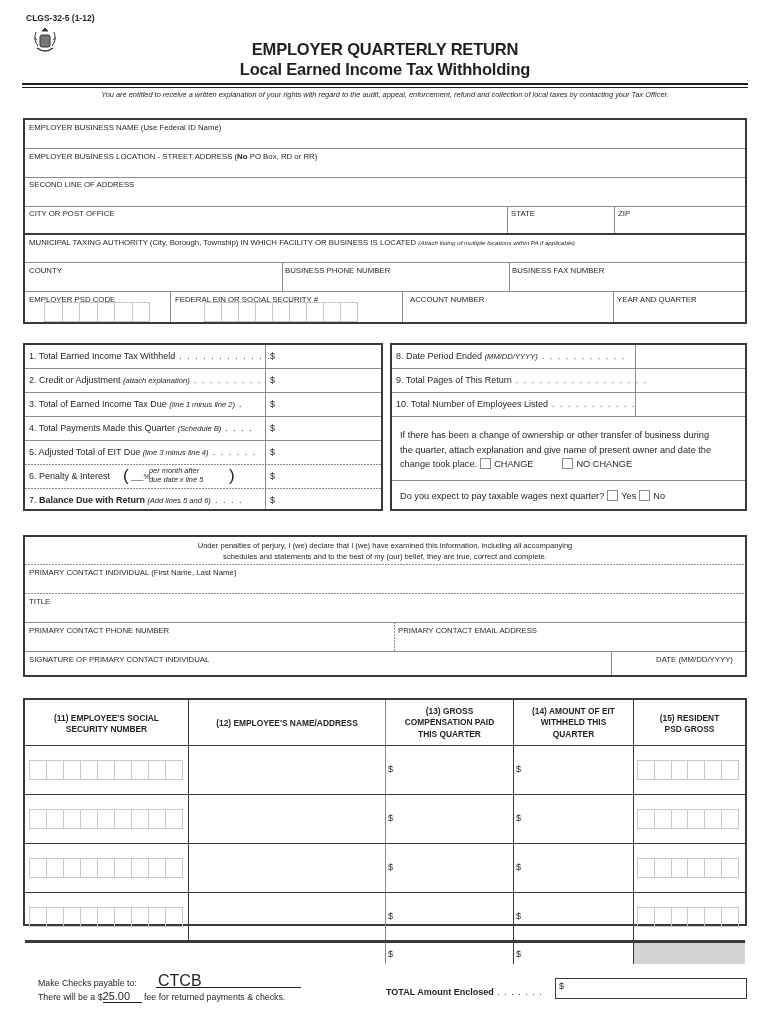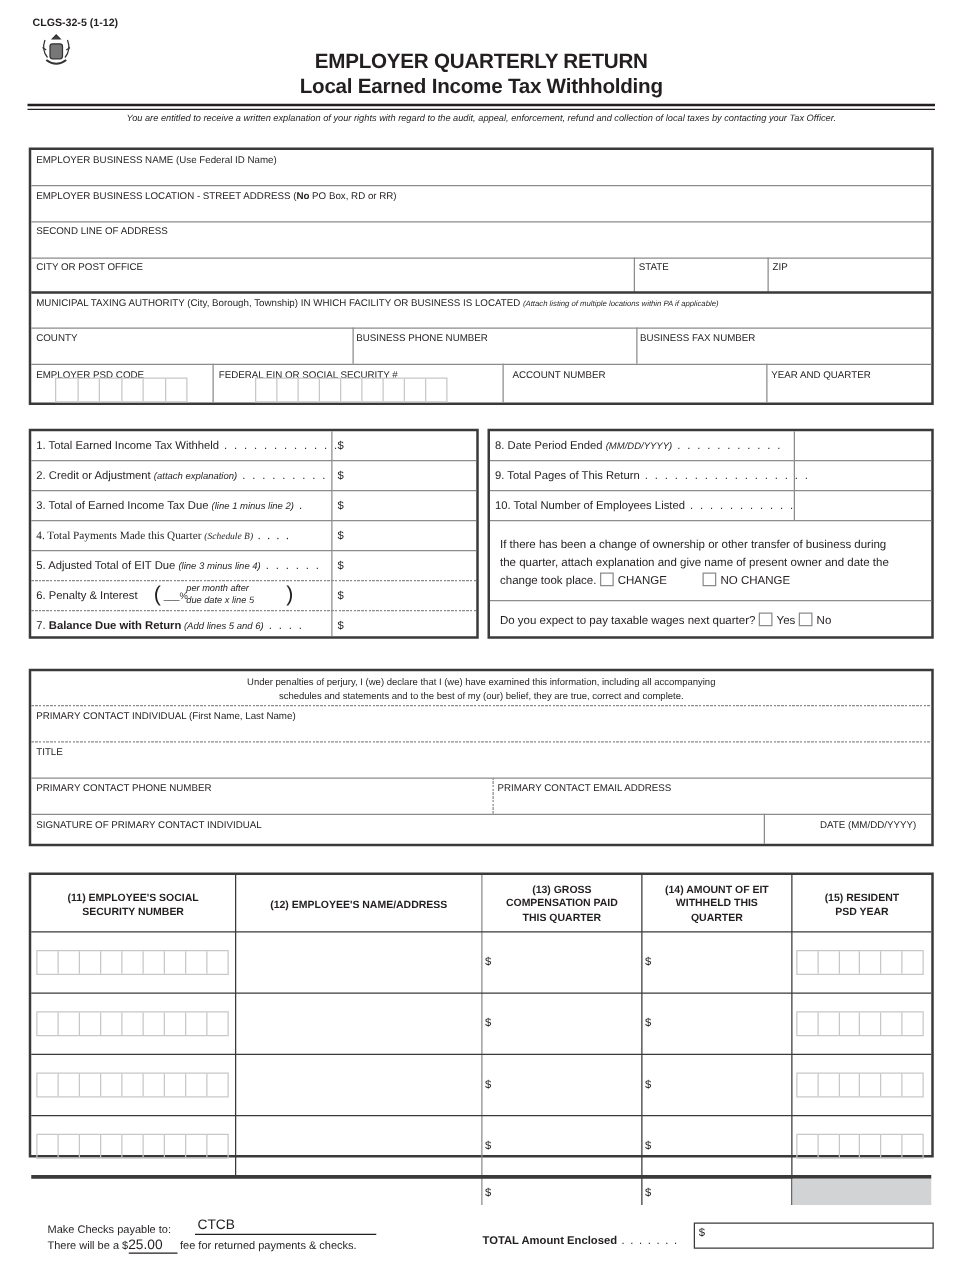--- a/index.html
+++ b/index.html
@@ -133,21 +133,21 @@
   <div class="line-txt" style="left:4px; top:30px;"><span>2. Credit or Adjustment </span><i>(attach explanation)</i><span class="dots"> . . . . . . . . .</span></div>
   <div class="dollar" style="left:245px; top:30px;">$</div>
   <div class="abs" style="left:256px; top:24px; width:100px; height:23px;"></div>
   <div class="hline" style="left:0; top:47px; width:356px;"></div>
 
   <div class="line-txt" style="left:4px; top:54px;"><span>3. Total of Earned Income Tax Due </span><i>(line 1 minus line 2)</i><span class="dots">  .</span></div>
   <div class="dollar" style="left:245px; top:54px;">$</div>
   <div class="abs" style="left:256px; top:48px; width:100px; height:23px;"></div>
   <div class="hline" style="left:0; top:71px; width:356px;"></div>
 
-  <div class="line-txt" style="left:4px; top:78px;font-family:Liberation Serif, serif;"><span>4. Total Payments Made this Quarter </span><i>(Schedule B)</i><span class="dots"> . . . .</span></div>
+  <div class="line-txt" style="left:4px; top:78px;"><span>4. Total Payments Made this Quarter </span><i>(Schedule B)</i><span class="dots"> . . . .</span></div>
   <div class="dollar" style="left:245px; top:78px;">$</div>
   <div class="abs" style="left:256px; top:72px; width:100px; height:23px;"></div>
   <div class="hline" style="left:0; top:95px; width:356px;"></div>
 
   <div class="line-txt" style="left:4px; top:102px;"><span>5. Adjusted Total of EIT Due </span><i>(line 3 minus line 4)</i><span class="dots"> . . . . . .</span></div>
   <div class="dollar" style="left:245px; top:102px;">$</div>
   <div class="abs" style="left:256px; top:96px; width:100px; height:23px;"></div>
   <div class="hline" style="left:0; top:119px; width:356px; background:repeating-linear-gradient(90deg,#8c8c8c 0 2px,transparent 2px 3px);"></div>
 
   <div class="line-txt" style="left:4px; top:126px;"><span>6. Penalty &amp; Interest</span></div>
@@ -235,21 +235,21 @@
       <div>COMPENSATION PAID</div>
       <div>THIS QUARTER</div>
     </div>
   <div class="th" style="left:489px; top:6px; width:119px;">
       <div>(14) AMOUNT OF EIT</div>
       <div>WITHHELD THIS</div>
       <div>QUARTER</div>
     </div>
   <div class="th" style="left:609px; top:13px; width:111px;">
       <div>(15) RESIDENT</div>
-      <div>PSD YEAR</div>
+      <div>PSD GROSS</div>
     </div>
 
   <div class="vline" style="left:163px; top:0; height:240px; background:#3a3a3a;"></div>
   <div class="vline" style="left:360px; top:0; height:264px;"></div>
   <div class="vline" style="left:488px; top:0; height:264px; background:#3a3a3a;"></div>
   <div class="vline" style="left:608px; top:0; height:264px; background:#3a3a3a;"></div>
 
   <div class="hline" style="left:0; top:45px; width:720px; background:#3a3a3a;"></div>
 
   <div class="abs" style="left:0; top:46px; width:720px; height:48px;">
@@ -366,21 +366,21 @@
 
   <div class="dollar" style="left:363px; top:249px;">$</div>
   <div class="abs" style="left:372px; top:243px; width:116px; height:21px;"></div>
   <div class="dollar" style="left:491px; top:249px;">$</div>
   <div class="abs" style="left:500px; top:243px; width:108px; height:21px;"></div>
   <div class="gray-fill" style="left:609px; top:243px; width:111px; height:21px;"></div>
 </div>
 
 <div class="abs sm" style="left:38px; top:978px;">
   <span>Make Checks payable to:</span>
-  <span class="abs" style="left:118px; top:-4px; width:145px; border-bottom:1px solid #231f20; font-size:11px; padding-left:2px; line-height:13px;">CTCB</span>
+  <span class="abs" style="left:118px; top:-4px; width:145px; border-bottom:1px solid #231f20; font-size:16px; padding-left:2px; line-height:13px;">CTCB</span>
 </div>
 <div class="abs sm" style="left:38px; top:991px; white-space:nowrap;">
   <span>There will be a $</span><span style="display:inline-block; width:39px; border-bottom:1px solid #231f20; font-size:11px; line-height:11px;">25.00</span> <span>fee for returned payments &amp; checks.</span>
 </div>
 <div class="abs" style="left:386px; top:987px; font-size:9px; white-space:nowrap;"><b>TOTAL Amount Enclosed</b><span class="dots" style="letter-spacing:1px;"> . . . . . . .</span></div>
 <div class="abs" style="left:555px; top:978px; width:192px; height:21px; border:1.5px solid #3a3a3a; border-left-width:1px;">
   <span class="dollar" style="left:3px; top:2px;">$</span>
 </div>
 
 </body></html>

